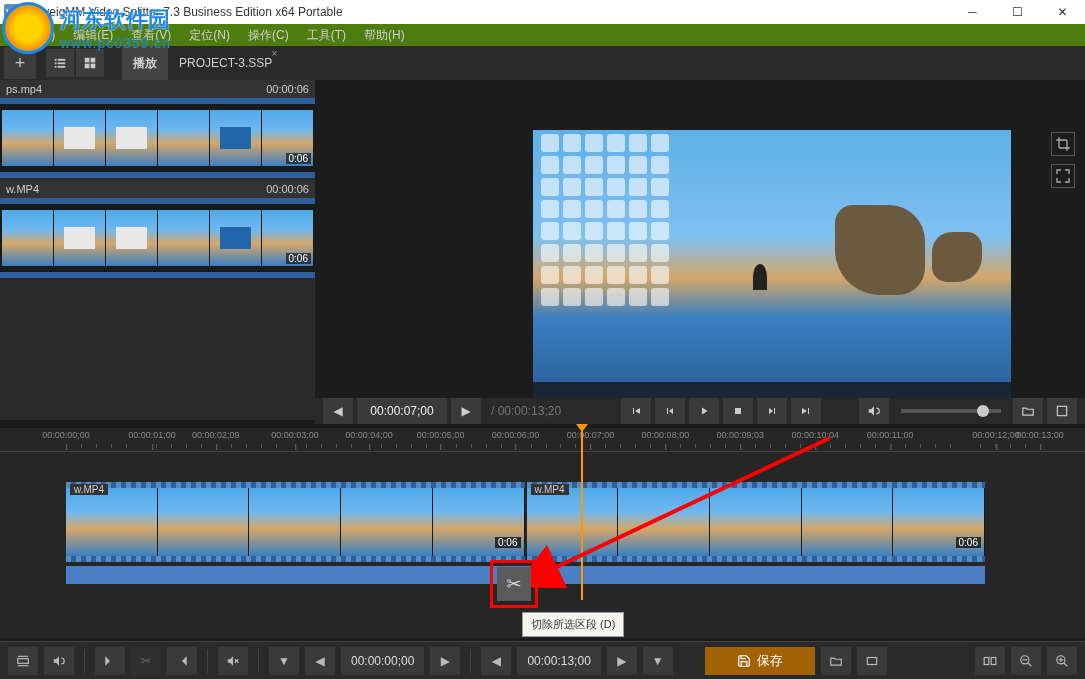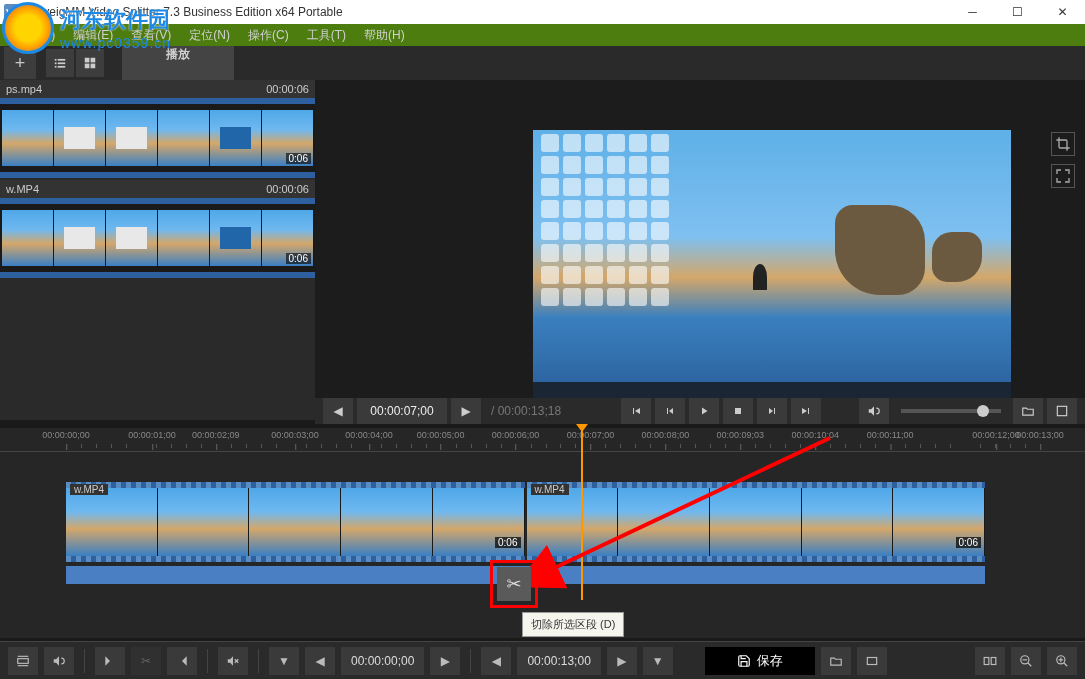--- a/index.html
+++ b/index.html
@@ -24,21 +24,21 @@
 
 
 .toolrow { height:34px; background:#2a2a2a; display:flex; align-items:center; }
 .toolrow .plus-btn { width:32px; height:32px; background:#3d3d3d; display:flex; align-items:center; justify-content:center; font-size:18px; margin:0 4px 0 4px; }
 .toolrow .search-wrap { display:flex; align-items:center; background:#3d3d3d; height:28px; }
 .toolrow .search-wrap input { background:transparent; border:none; color:#888; padding:0 8px; width:130px; outline:none; font-size:12px; }
 .toolrow .search-wrap .sbtn { width:30px; height:28px; background:#4a4a4a; display:flex; align-items:center; justify-content:center; }
 .toolrow .viewbtns { display:flex; margin-left:6px; gap:2px; }
 .toolrow .viewbtns div { width:28px; height:28px; background:#3d3d3d; display:flex; align-items:center; justify-content:center; }
 .toolrow .tabs { margin-left:18px; display:flex; height:34px; }
-.toolrow .tab { padding:0 44px; display:flex; align-items:flex-start; color:#d0d0d0; font-size:12px; position:relative; }
+.toolrow .tab { padding:0 11px; display:flex; align-items:center; color:#d0d0d0; font-size:12px; position:relative; }
 .toolrow .tab.active { background:#444; font-weight:bold; }
 .toolrow .tab .close-x { position:absolute; right:6px; top:2px; font-size:10px; color:#999; }
 
 
 .main { display:flex; height:340px; }
 
 
 .filepanel { width:315px; background:#2a2a2a; overflow:hidden; }
 .clip-entry { margin-bottom:2px; }
 .clip-header { height:18px; background:#333; display:flex; align-items:center; padding:0 6px; color:#ccc; font-size:11px; }
@@ -100,21 +100,21 @@
 .tooltip { position:absolute; left:522px; top:612px; background:#f5f5ee; color:#333; font-size:11px; padding:4px 8px; border:1px solid #999; z-index:21; }
 
 
 .red-arrow { position:absolute; left:530px; top:430px; width:310px; height:160px; z-index:19; pointer-events:none; }
 
 
 .bottombar { position:absolute; left:0; right:0; bottom:0; height:38px; background:#2a2a2a; border-top:1px solid #444; display:flex; align-items:center; padding:0 8px; gap:6px; }
 .bb-btn { width:30px; height:28px; background:#3a3a3a; display:flex; align-items:center; justify-content:center; color:#bbb; }
 .bb-sep { width:1px; height:24px; background:#444; margin:0 4px; }
 .bb-time { height:28px; background:#3a3a3a; padding:0 10px; display:flex; align-items:center; color:#ddd; font-size:12px; }
-.bb-save { width:110px; height:28px; background:#000000; color:#fff; display:flex; align-items:center; justify-content:center; font-size:13px; gap:6px; }
+.bb-save { width:110px; height:28px; background:#a16207; color:#fff; display:flex; align-items:center; justify-content:center; font-size:13px; gap:6px; }
 .bb-spacer { flex:1; }
 
 svg { display:block; }
 </style>
 </head>
 <body>
 
 <div class="watermark">
   <div class="logo">
     <div class="planet"></div>
@@ -164,20 +164,24 @@
           <rect x="13" y="3" width="8" height="8"></rect>
           <rect x="3" y="13" width="8" height="8"></rect>
           <rect x="13" y="13" width="8" height="8"></rect>
         </svg>
     </div>
   </div>
   <div class="tabs">
     <div class="tab active">
         <span>播放</span>
       </div>
+    <div class="tab">
+        <span>PROJECT-3.SSP</span>
+        <span class="close-x">×</span>
+      </div>
   </div>
 </div>
 
 <div class="main">
   <div class="filepanel">
     <div class="clip-entry">
       <div class="clip-header">
         <span>ps.mp4</span>
         <span class="dur">00:00:06</span>
       </div>
@@ -277,21 +281,21 @@
         <div class="rock1"></div>
           <div class="rock2"></div>
           <div class="person"></div>
           <div class="taskbar"></div>
       </div>
     </div>
     <div class="playback">
       <div class="pb-btn">◀</div>
       <div class="pb-time">00:00:07;00</div>
       <div class="pb-btn">▶</div>
-      <span class="pb-dur">/ 00:00:13;18</span>
+      <span class="pb-dur">/ 00:00:13;20</span>
       <div class="pb-spacer"></div>
       <div class="pb-group">
         <div class="pb-btn">
             <svg width="12" height="12" viewBox="0 0 24 24" fill="#ccc">
               <path d="M6 6h2v12H6zM20 18l-10-6 10-6z"></path>
             </svg>
           </div>
         <div class="pb-btn">
             <svg width="12" height="12" viewBox="0 0 24 24" fill="#ccc">
               <path d="M18 18l-8-6 8-6zM8 6H6v12h2z"></path>

